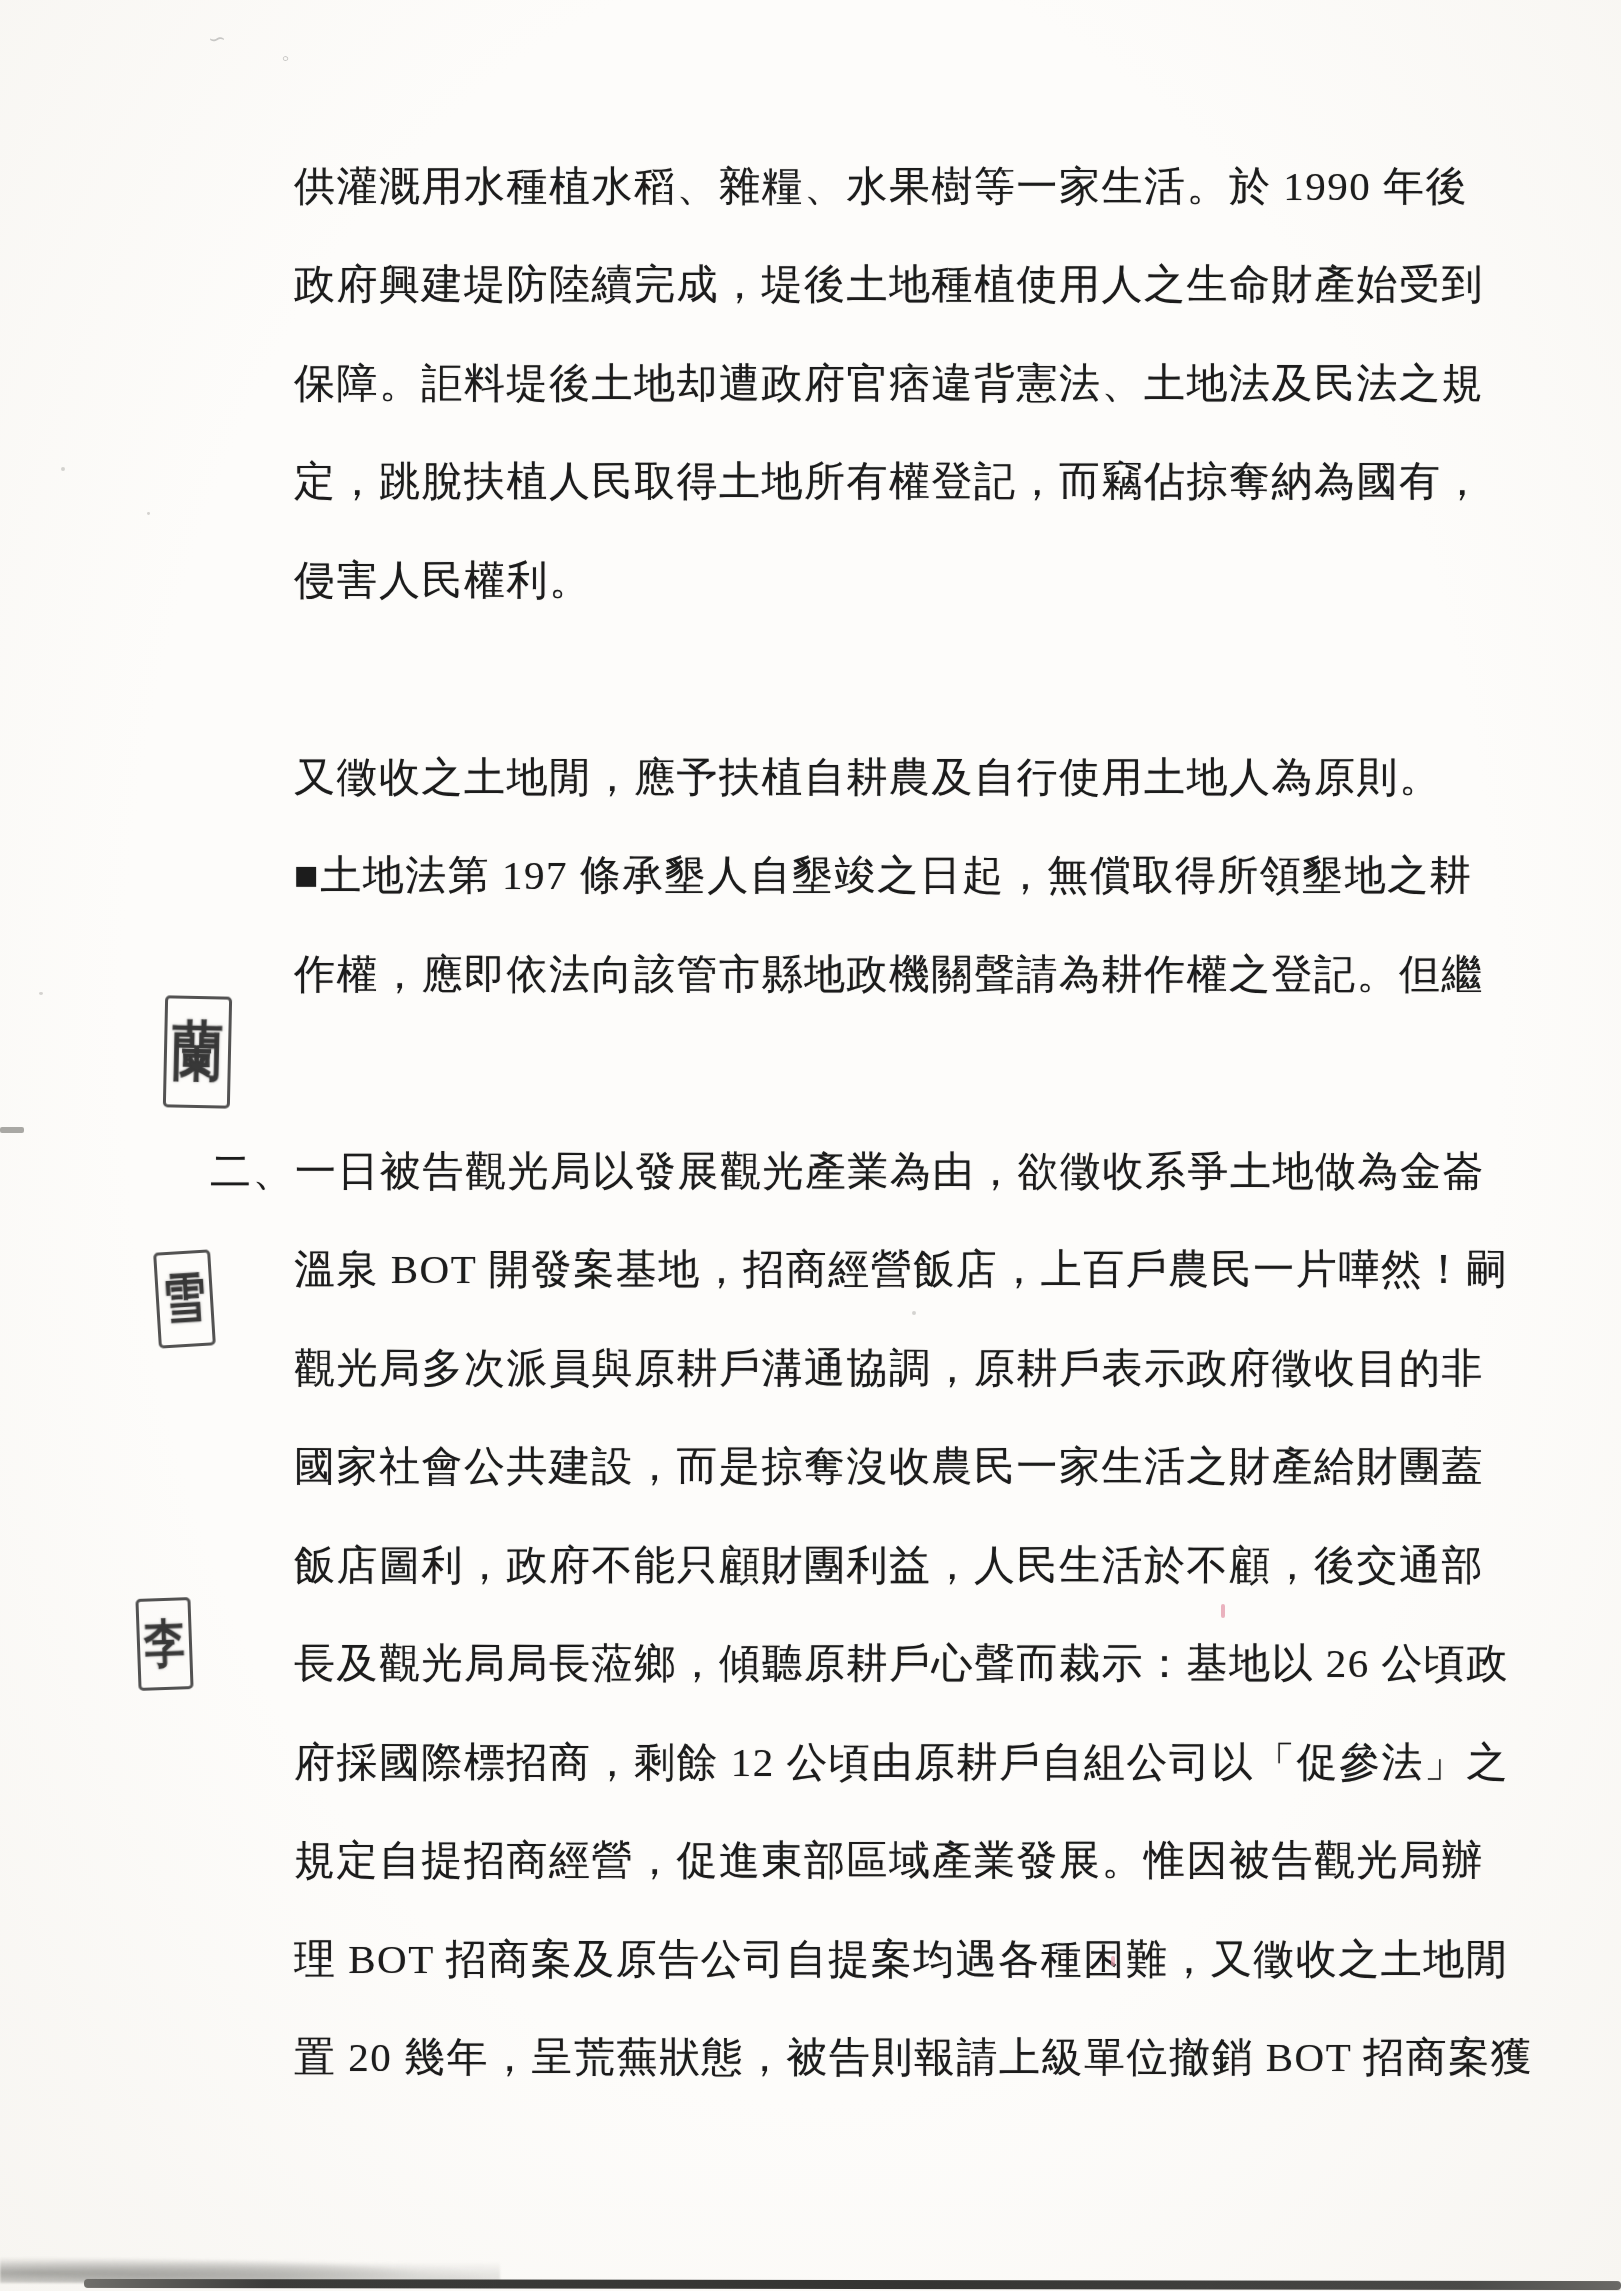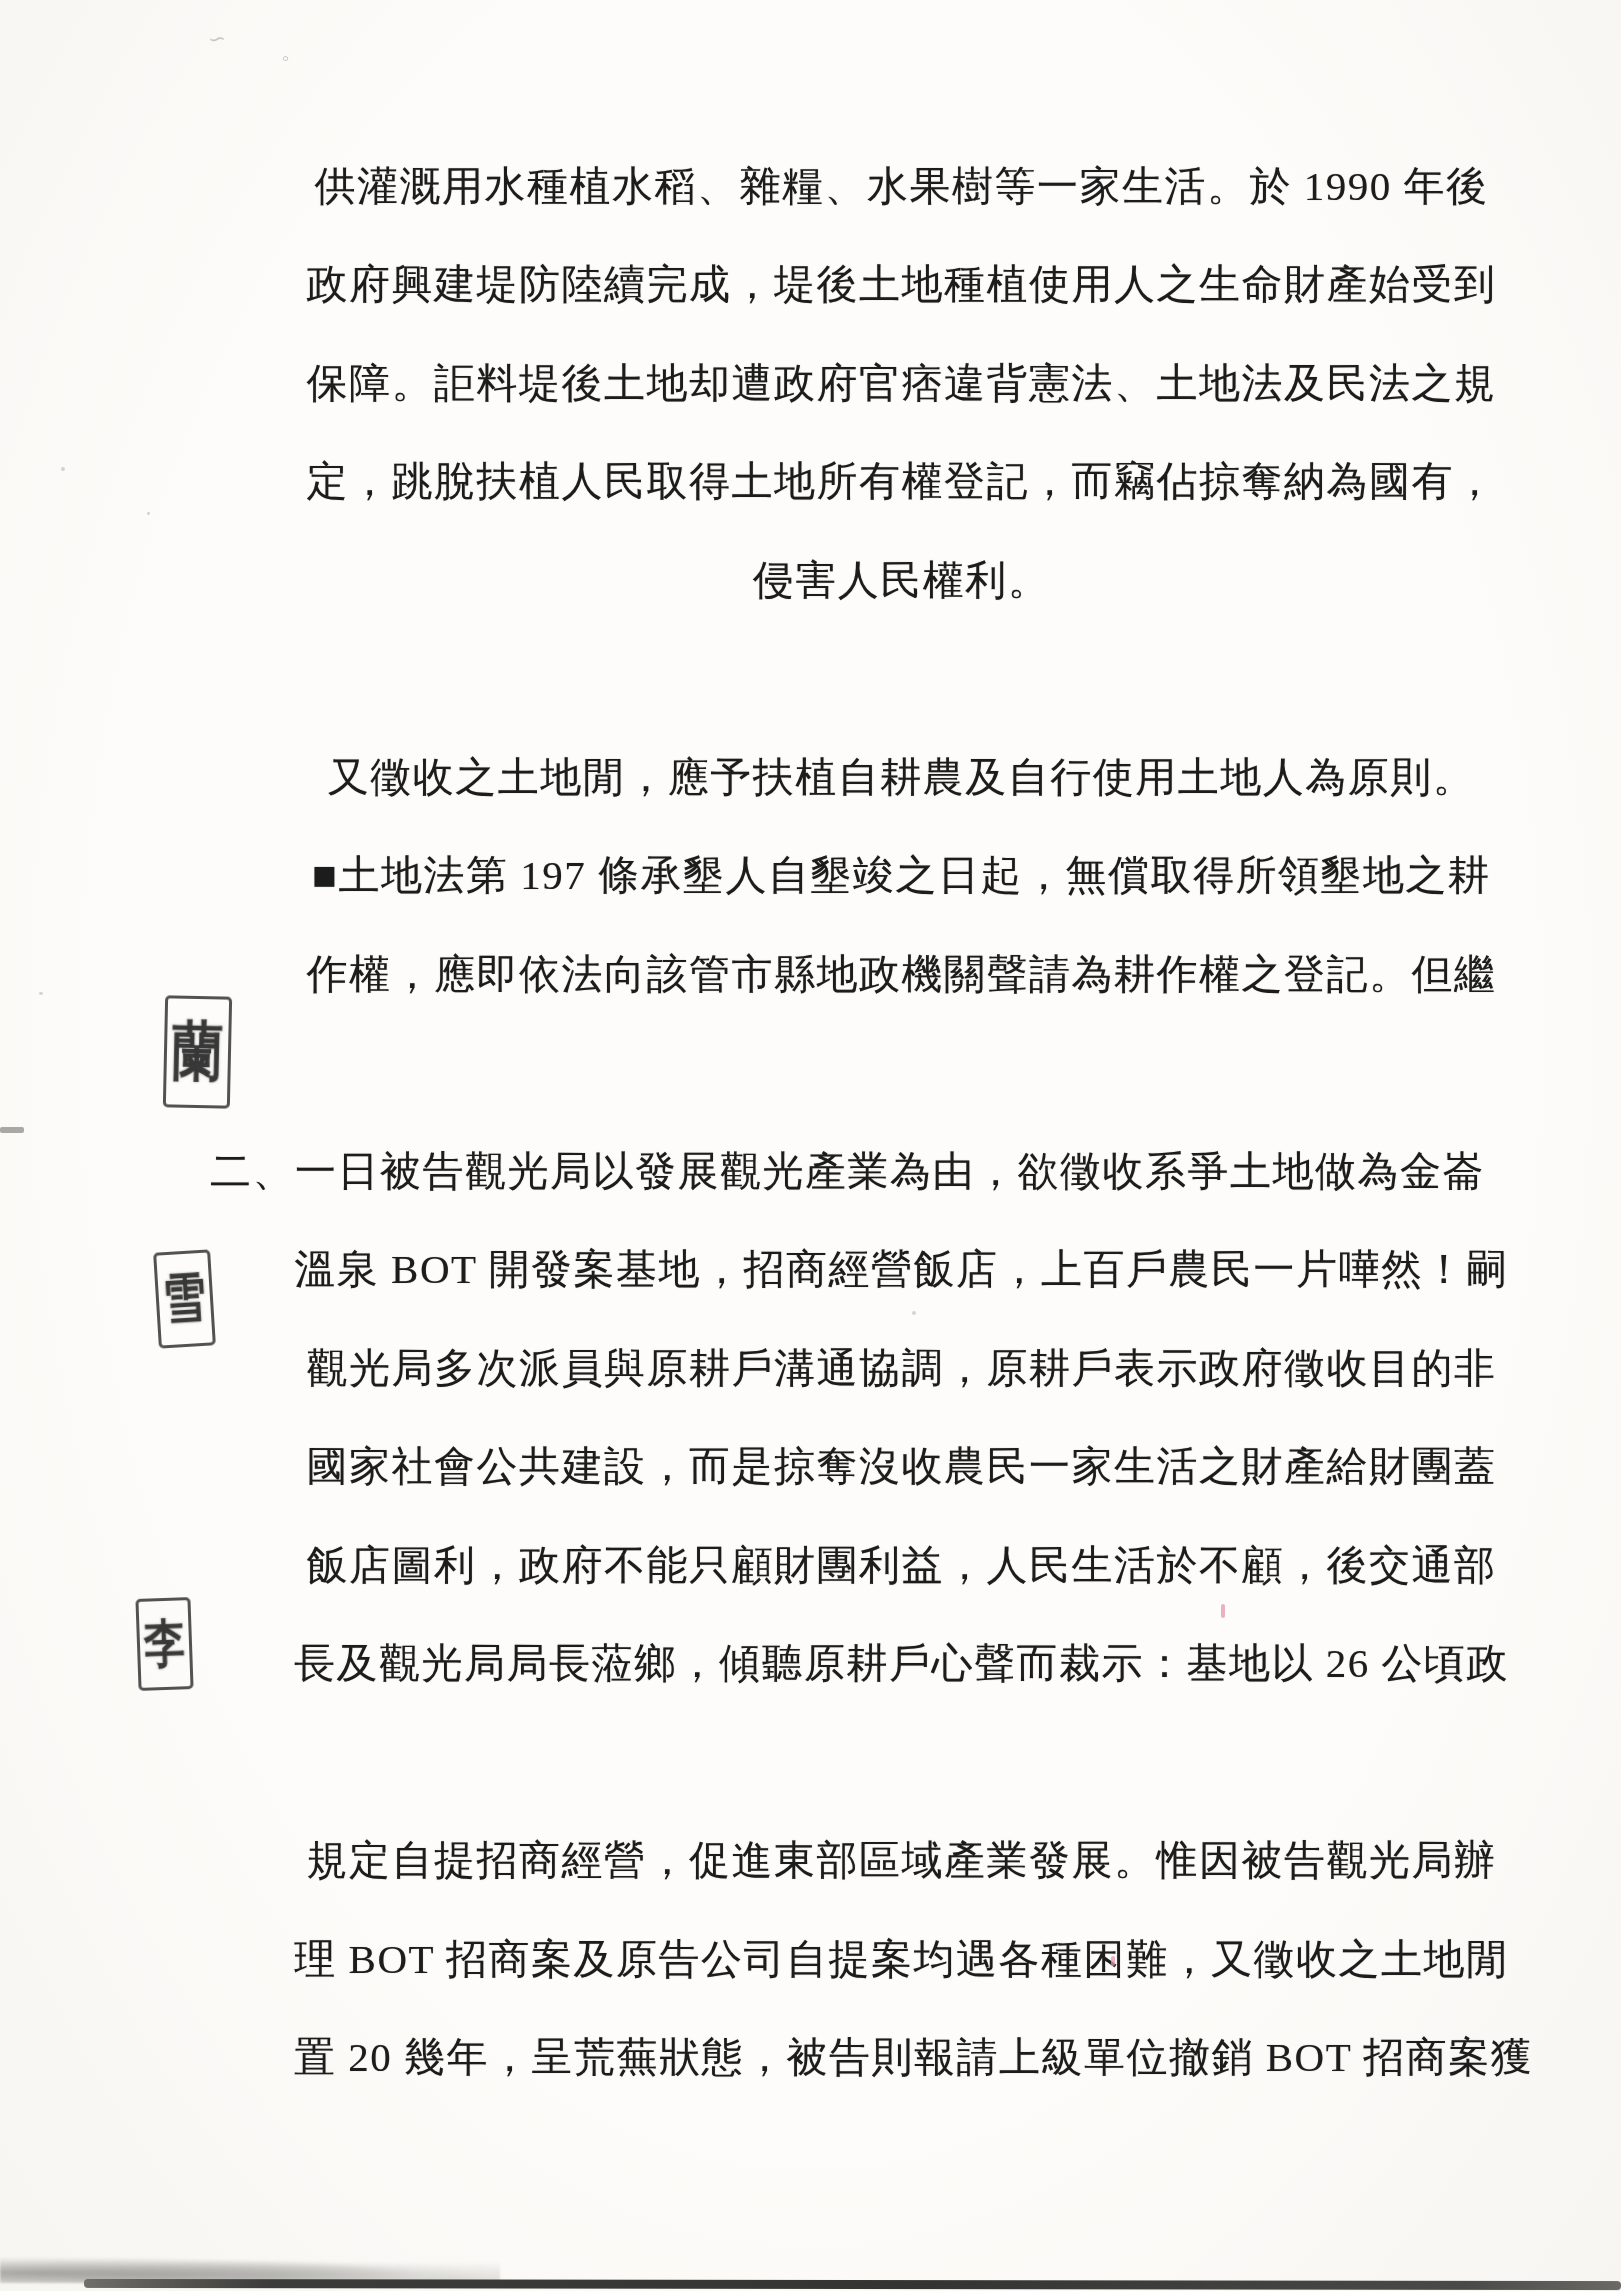--- a/index.html
+++ b/index.html
@@ -19,21 +19,20 @@
   .line{
     position:absolute;
     left:294px;
     width:1215px;
     font-size:41px;
     line-height:55px;
     letter-spacing:1.5px;
     color:#1c1c1c;
     white-space:nowrap;
     text-shadow:0 0 1px rgba(20,20,20,.4);
-    text-align:center;
   }
   .line.outdent{left:210px;}
   .stamp{
     position:absolute;
     border:3.9px solid rgba(45,45,45,.82);
     border-radius:4.9px;
     display:flex;align-items:center;justify-content:center;
     color:rgba(40,40,40,.85);
     filter:blur(0.4px);
     box-sizing:border-box;
@@ -78,20 +77,21 @@
   <div class="line" style="top:553px">侵害人民權利。</div>
   <div class="line" style="top:750px">又徵收之土地閒，應予扶植自耕農及自行使用土地人為原則。</div>
   <div class="line" style="top:848px">■土地法第 197 條承墾人自墾竣之日起，無償取得所領墾地之耕</div>
   <div class="line" style="top:947px">作權，應即依法向該管市縣地政機關聲請為耕作權之登記。但繼</div>
   <div class="line outdent" style="top:1144px">二、一日被告觀光局以發展觀光產業為由，欲徵收系爭土地做為金崙</div>
   <div class="line" style="top:1242px">溫泉 BOT 開發案基地，招商經營飯店，上百戶農民一片嘩然！嗣</div>
   <div class="line" style="top:1341px">觀光局多次派員與原耕戶溝通協調，原耕戶表示政府徵收目的非</div>
   <div class="line" style="top:1439px">國家社會公共建設，而是掠奪沒收農民一家生活之財產給財團蓋</div>
   <div class="line" style="top:1538px">飯店圖利，政府不能只顧財團利益，人民生活於不顧，後交通部</div>
   <div class="line" style="top:1636px">長及觀光局局長蒞鄉，傾聽原耕戶心聲而裁示：基地以 26 公頃政</div>
+  <div class="line" style="top:1735px">府採國際標招商，剩餘 12 公頃由原耕戶自組公司以「促參法」之</div>
   <div class="line" style="top:1833px">規定自提招商經營，促進東部區域產業發展。惟因被告觀光局辦</div>
   <div class="line" style="top:1932px">理 BOT 招商案及原告公司自提案均遇各種困難，又徵收之土地閒</div>
   <div class="line" style="top:2030px">置 20 幾年，呈荒蕪狀態，被告則報請上級單位撤銷 BOT 招商案獲</div>
 
   <div class="stamp stamp1">
     <span class="glyph">蘭</span>
   </div>
   <div class="stamp stamp2">
     <span class="glyph">雪</span>
   </div>

